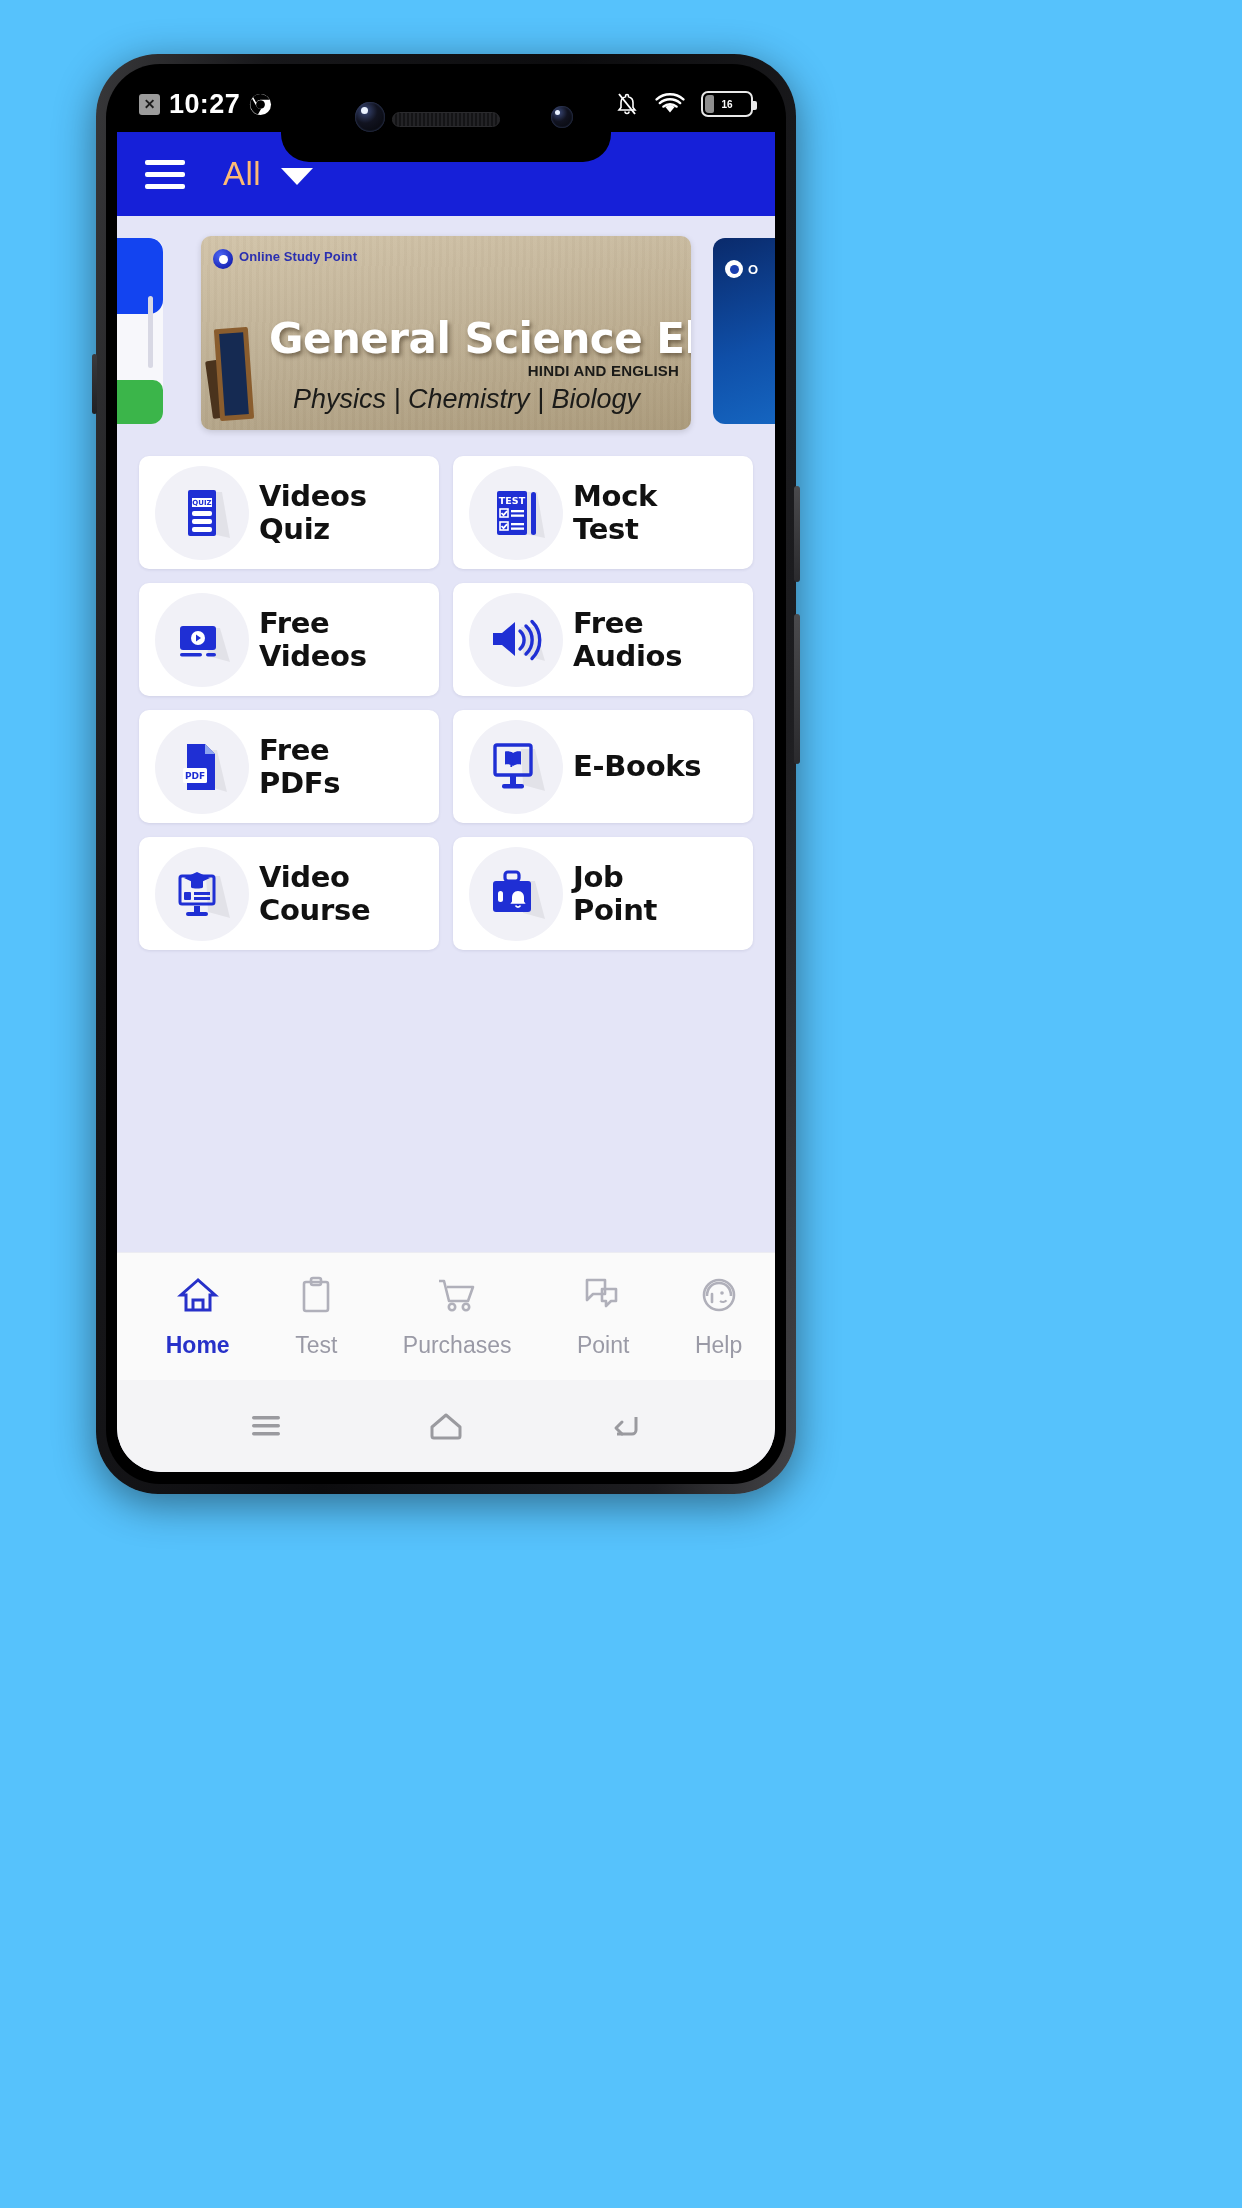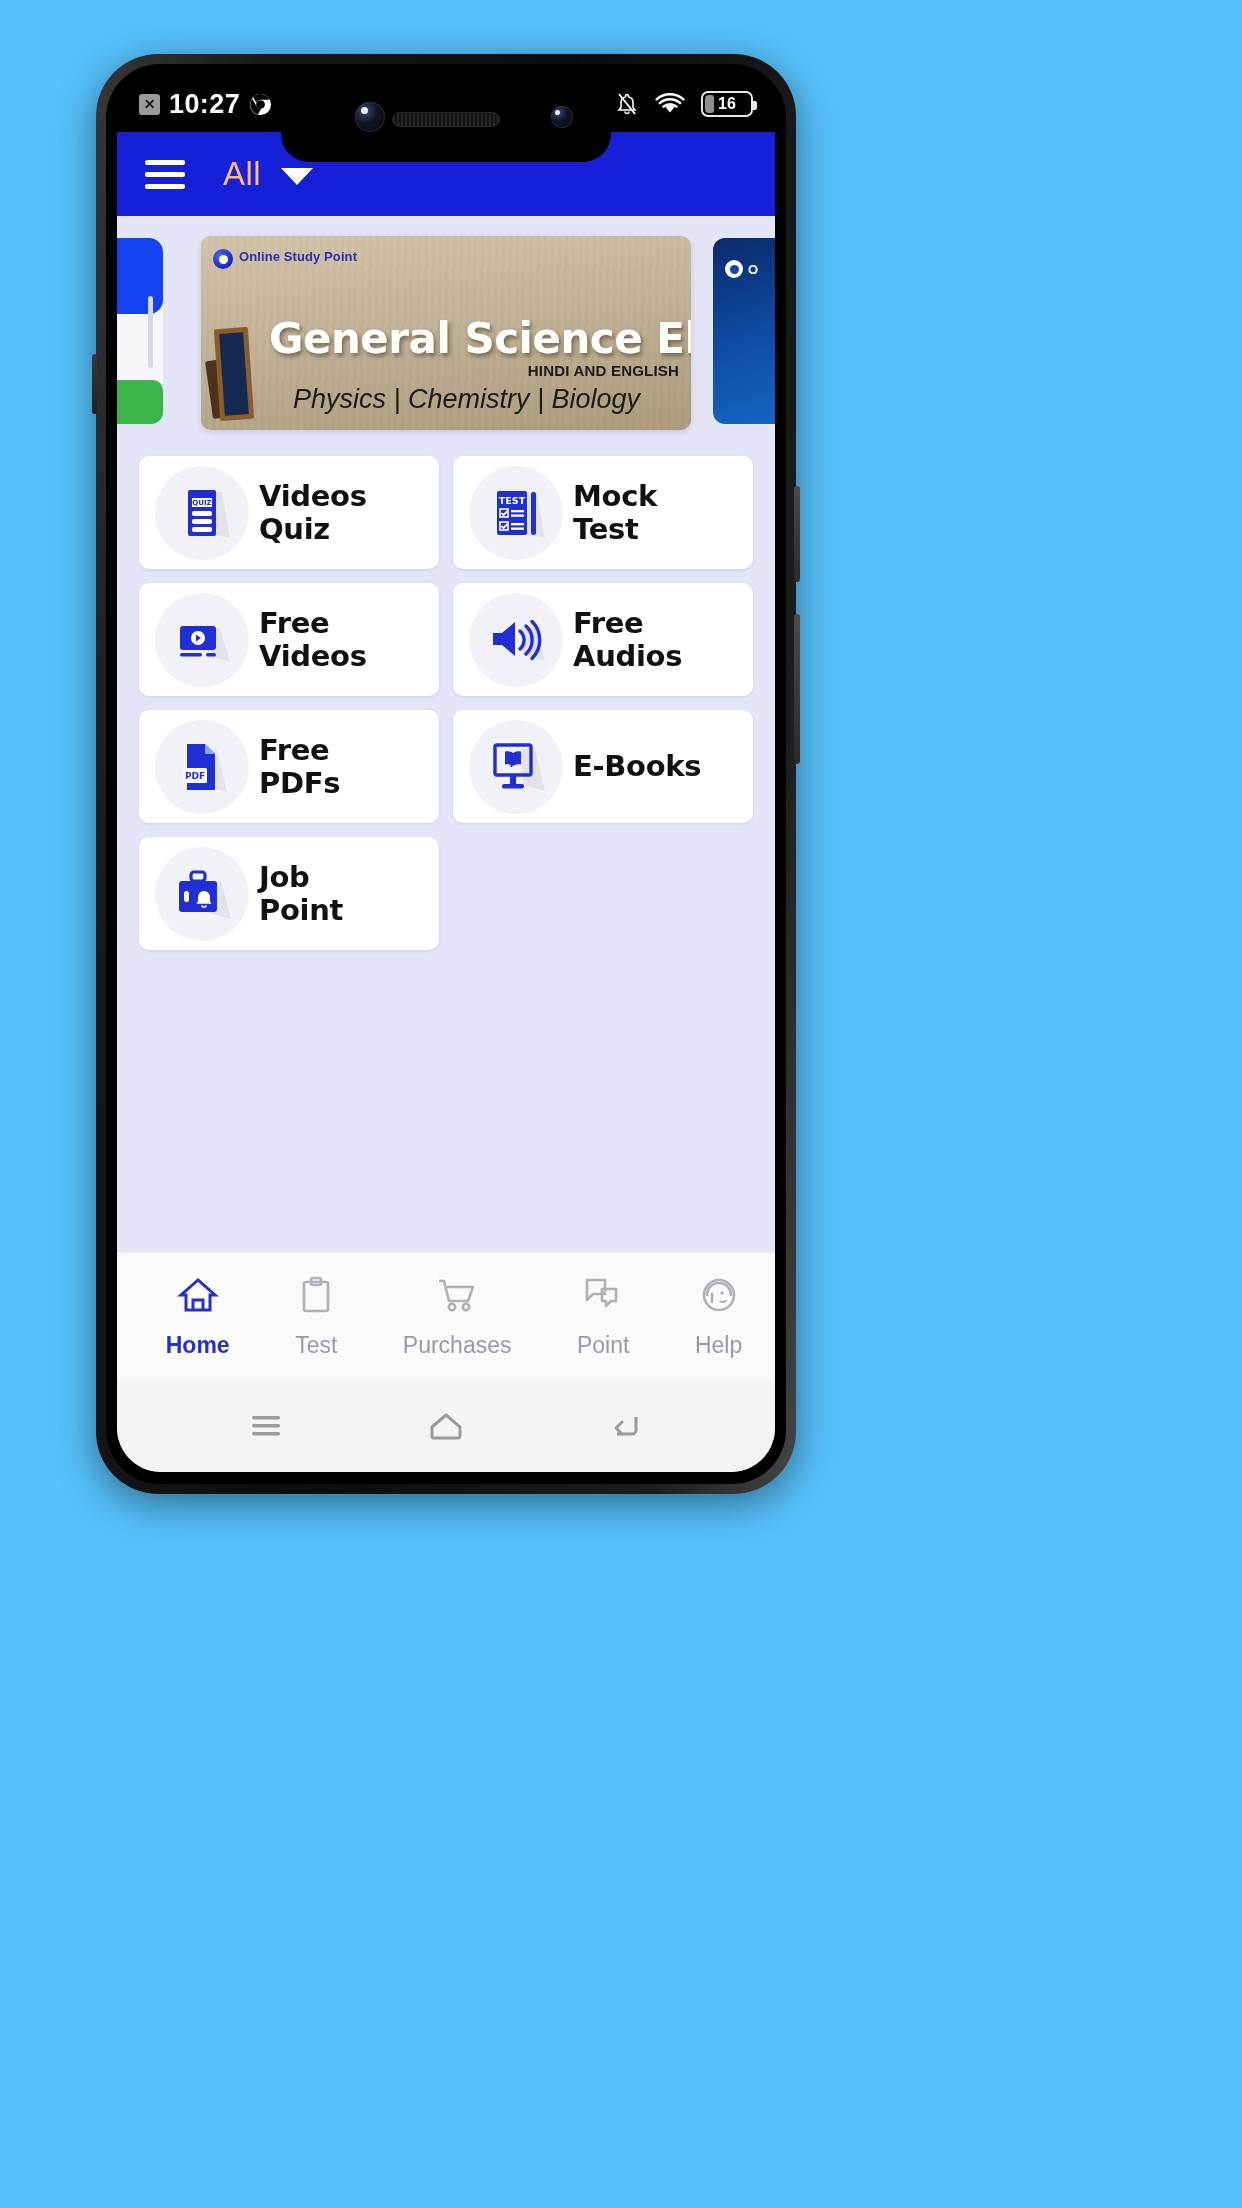--- a/index.html
+++ b/index.html
@@ -77,21 +77,21 @@
     position: relative; display: flex; align-items: center; justify-content: center;
   }
   .batt::after {
     content:""; position:absolute; right:-6px; top:8px; width:4px; height:9px;
     background:#e9e9e9; border-radius:0 2px 2px 0;
   }
   .batt-fill {
     position:absolute; left:2px; top:2px; bottom:2px; width:9px;
     background:#8e8e8e; border-radius:4px 2px 2px 4px;
   }
-  .batt-txt { font-size: 16px; font-weight: 700; position: relative; z-index: 2; }
+  .batt-txt { font-size: 10px; font-weight: 700; position: relative; z-index: 2; }
 
   
   .notch {
     position: absolute; left: 50%; transform: translateX(-50%); top: 0;
     width: 330px; height: 86px;
     background: #000;
     border-radius: 0 0 28px 28px;
     z-index: 40;
   }
   .cam {
@@ -432,20 +432,40 @@
                   <rect x="23.4" y="13" width="1.8" height="15" fill="#1f2fd4"></rect>
                   <rect x="23" y="36" width="6" height="9" fill="#1f2fd4"></rect>
                   <rect x="15" y="45" width="22" height="4.5" rx="2" fill="#1f2fd4"></rect>
                 </svg>
               </div>
               <div class="tile-label">
                 <div>E-Books</div>
               </div>
             </div>
 
+            <div class="tile">
+              <div class="tile-ico">
+                <svg width="60" height="56" viewBox="0 0 60 56">
+                  <path d="M34 10h14l10 42-22-6z" fill="#000" opacity=".06"></path>
+                  <rect x="8" y="10" width="34" height="28" rx="2" fill="none" stroke="#1f2fd4" stroke-width="3"></rect>
+                  <path d="M25 6l13 6-13 6-13-6z" fill="#1f2fd4"></path>
+                  <path d="M19 15v6c0 2 12 2 12 0v-6" fill="#1f2fd4"></path>
+                  <rect x="12" y="26" width="7" height="8" rx="1" fill="#1f2fd4"></rect>
+                  <rect x="22" y="26" width="16" height="3" fill="#1f2fd4"></rect>
+                  <rect x="22" y="31" width="16" height="3" fill="#1f2fd4"></rect>
+                  <rect x="22" y="26" width="16" height="3" fill="#1f2fd4"></rect>
+                  <rect x="22" y="40" width="6" height="6" fill="#1f2fd4"></rect>
+                  <rect x="14" y="46" width="22" height="4" rx="2" fill="#1f2fd4"></rect>
+                </svg>
+              </div>
+              <div class="tile-label">
+                <div>Video</div>
+                <div>Course</div>
+              </div>
+            </div>
 
             <div class="tile">
               <div class="tile-ico">
                 <svg width="58" height="54" viewBox="0 0 58 54">
                   <path d="M34 14h14l10 38-22-6z" fill="#000" opacity=".06"></path>
                   <rect x="18" y="5" width="14" height="9" rx="3" fill="none" stroke="#1f2fd4" stroke-width="3.2"></rect>
                   <rect x="6" y="14" width="38" height="31" rx="3" fill="#1f2fd4"></rect>
                   <rect x="11" y="24" width="5" height="11" rx="2.5" fill="#fff"></rect>
                   <path d="M31 24c-4 0-6 3-6 6.5v4l-1.6 2.2h15.2L37 34.5v-4c0-3.5-2-6.5-6-6.5z" fill="#fff"></path>
                   <path d="M28.6 38.5a2.6 2.6 0 0 0 4.8 0" fill="none" stroke="#fff" stroke-width="1.8"></path>

